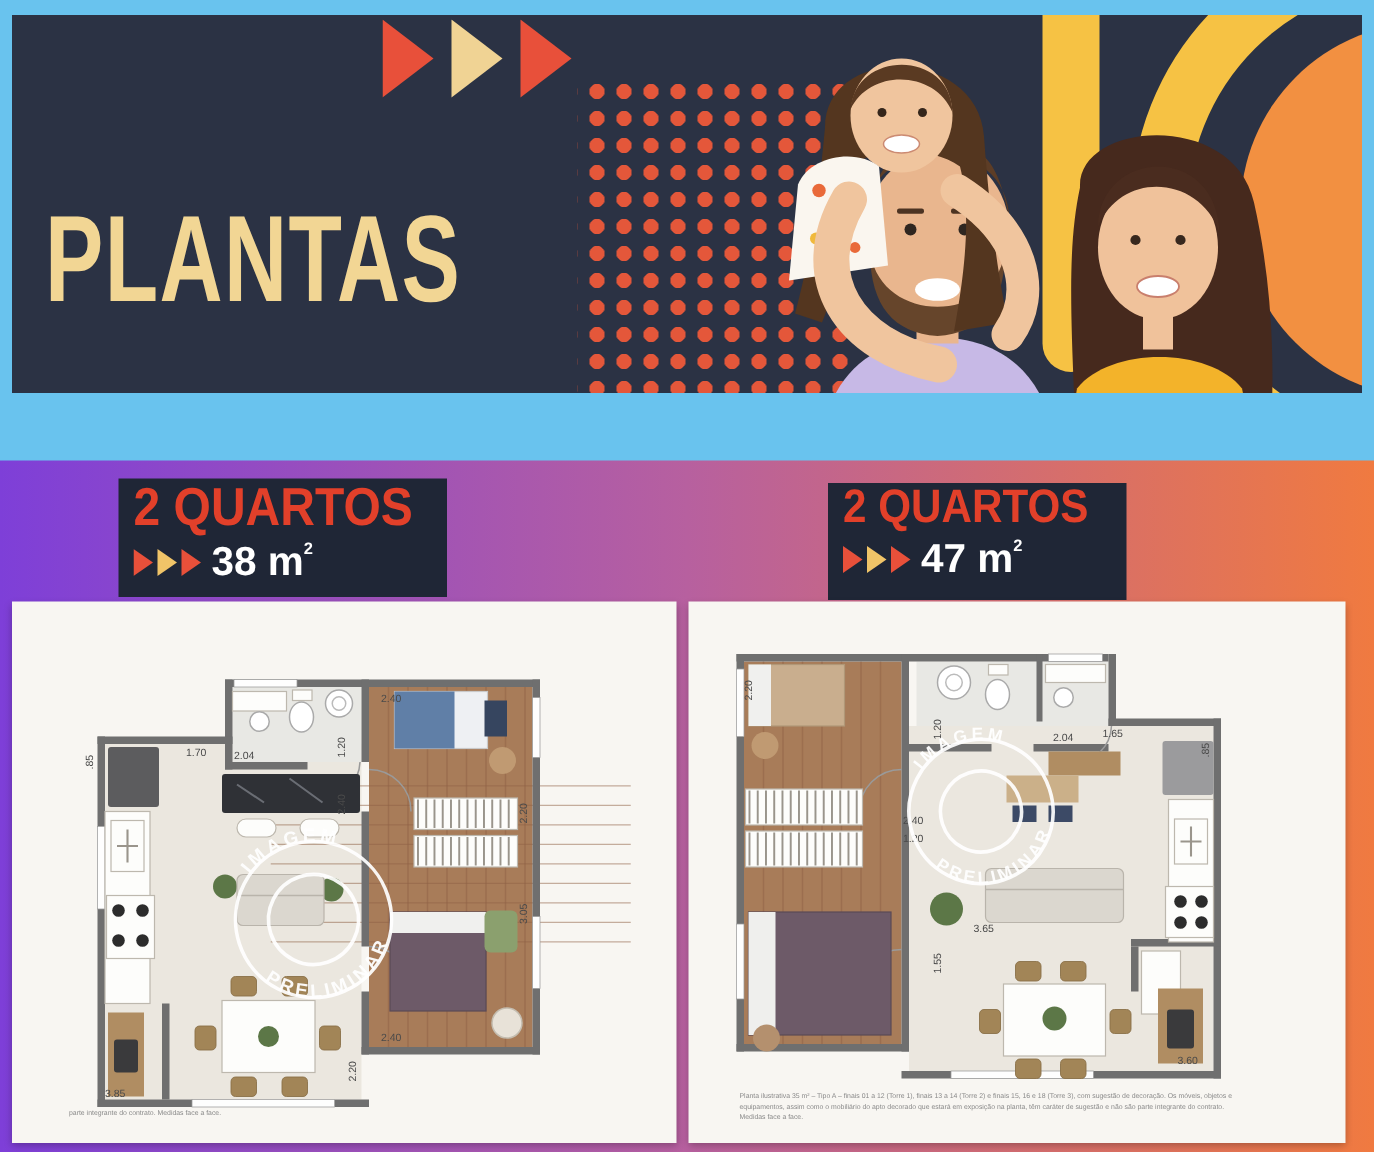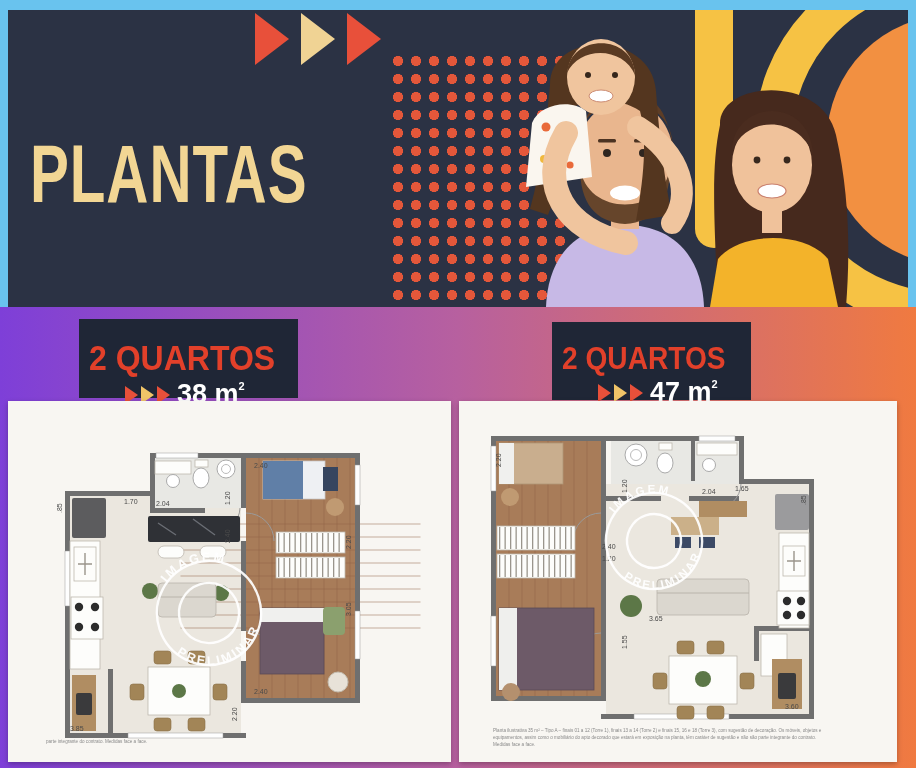--- a/index.html
+++ b/index.html
@@ -1,41 +1,41 @@
 <!DOCTYPE html>
 <html><head>
 <meta charset="utf-8">
 <style>
   html,body{margin:0;padding:0;background:#888;}
   #stage{position:relative;width:916px;height:768px;overflow:hidden;
     font-family:"Liberation Sans",sans-serif;background:#69c3ee;}
   
-  .header{position:absolute;left:0;top:0;width:916px;height:307px;background:#69c3ee;}
+  .header{position:absolute;left:0;top:0;width:916px;height:262px;background:#69c3ee;}
   .header-inner{position:absolute;left:8px;top:10px;right:8px;bottom:0;background:#2b3244;overflow:hidden;}
   .plantas-title{position:absolute;left:22px;top:128px;font-size:62px;font-weight:bold;
     color:#f2d694;letter-spacing:1px;transform:scale(.94,1.32);transform-origin:left center;white-space:nowrap;}
   .hdr-arrows{position:absolute;left:247px;top:3px;}
   .dot-grid{position:absolute;left:377px;top:38px;width:182px;height:252px;
     background-image:radial-gradient(circle,#e4573a 0 5px,transparent 5.2px);
     background-size:18px 18px;background-position:4px 4px;}
   .yellow-band{position:absolute;left:687px;top:0;width:38px;height:238px;background:#f6c244;border-radius:0 0 19px 19px;}
   .ring-yellow{position:absolute;left:746px;top:-60px;width:380px;height:380px;border-radius:50%;
     border:38px solid #f6c244;box-sizing:border-box;}
   .blob-orange{position:absolute;left:819px;top:5px;width:250px;height:250px;border-radius:50%;background:#f29041;}
   .family{position:absolute;left:412px;top:5px;}
   
   .bottom{position:absolute;left:0;top:307px;width:916px;height:461px;
     background:linear-gradient(90deg,#7e3fd8 0%,#b7609f 50%,#f07a40 100%);}
-  .label-box{position:absolute;background:#1f2636;color:#fff;padding:20px 10px 4px 10px;box-sizing:border-box;}
+  .label-box{position:absolute;background:#1f2636;color:#fff;padding:0 10px 4px 10px;box-sizing:border-box;}
   .label-box .qtitle{font-weight:bold;color:#e2402a;transform:scale(.97,1.08);transform-origin:left center;white-space:nowrap;}
   .box-left{left:79px;top:12px;width:219px;height:79px;}
   .box-left .qtitle{font-size:33px;}
   .box-right{left:552px;top:15px;width:199px;height:78px;}
   .box-right .qtitle{font-size:29px;}
-  .area-row{display:flex;align-items:center;margin-top:2px;margin-left:36px;}
+  .area-row{display:flex;align-items:center;margin-top:2px;}
   .area-row svg{margin-right:4px;}
   .area-val{font-size:27px;font-weight:bold;color:#fff;}
   .area-sup{font-size:11px;font-weight:bold;color:#fff;vertical-align:super;position:relative;top:-9px;}
   
   .card{position:absolute;background:#f8f6f2;box-shadow:0 2px 5px rgba(0,0,0,.28);}
   .card-left{left:8px;top:94px;width:443px;height:361px;}
   .card-right{left:459px;top:94px;width:438px;height:361px;}
   .footnote{position:absolute;color:#8a8a8a;font-size:4.6px;line-height:1.5;}
   .fn-left{left:38px;top:338px;width:220px;}
   .fn-right{left:34px;top:327px;width:335px;}

